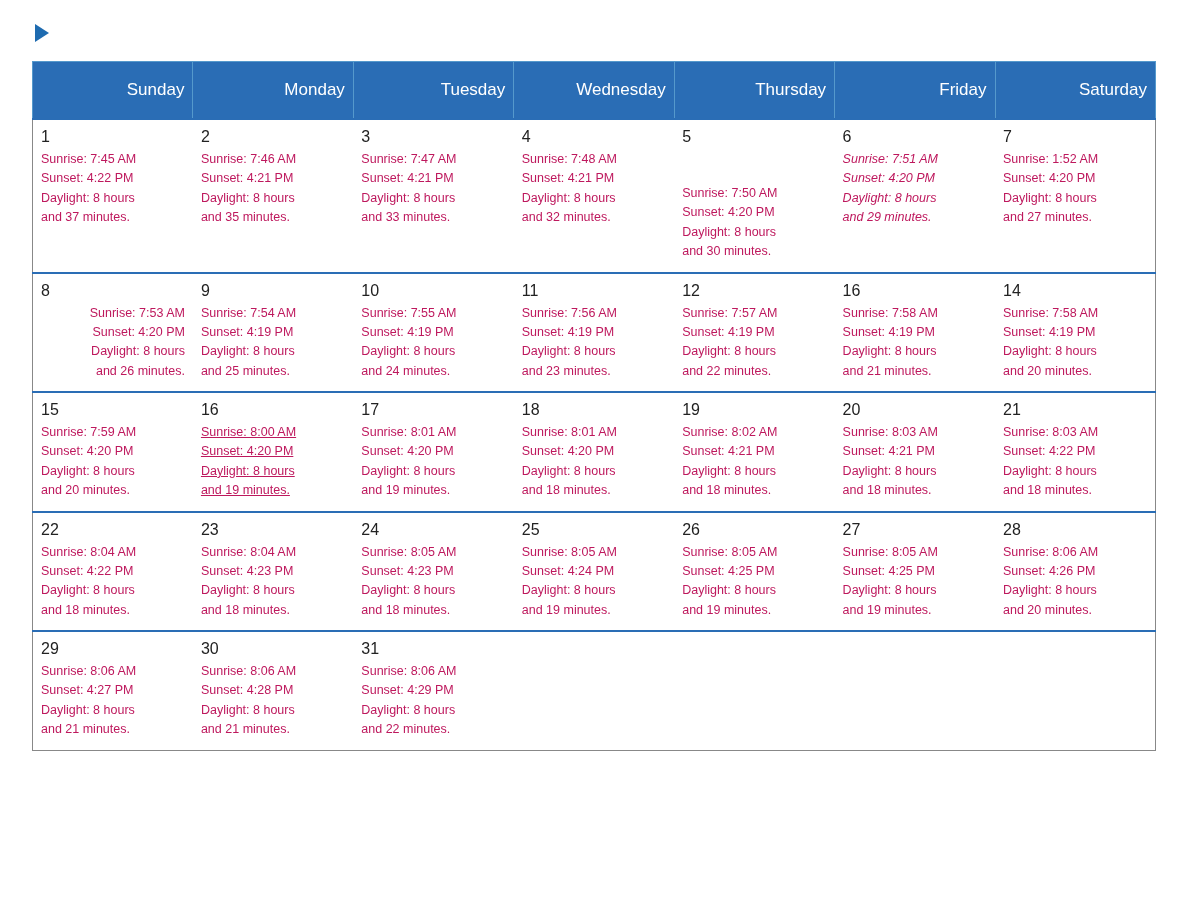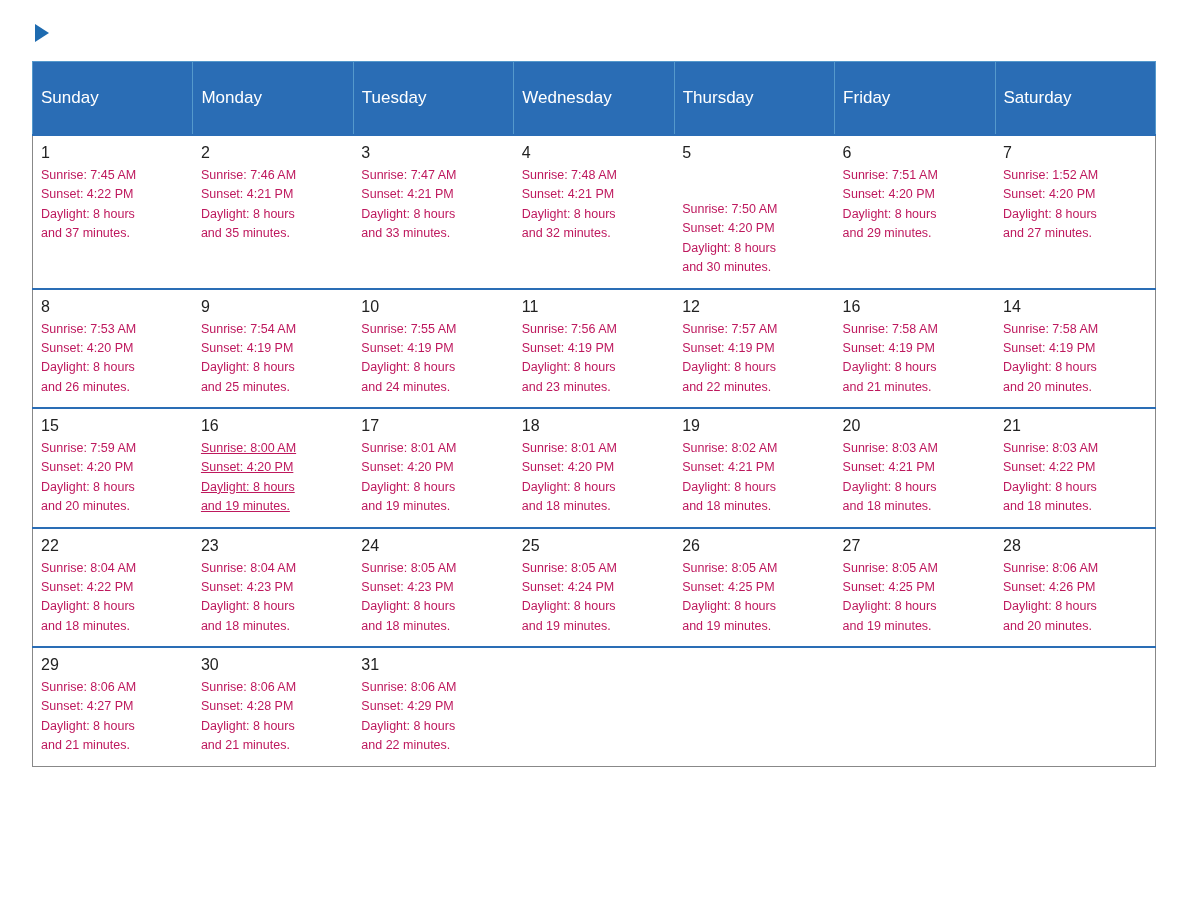--- a/index.html
+++ b/index.html
@@ -33,22 +33,22 @@
     .calendar {
       width: 100%;
       border-collapse: collapse;
       border: 1.5px solid #888;
     }
     .calendar th {
       background: #2a6db5;
       color: #fff;
       font-size: 17px;
       font-weight: normal;
-      padding: 26px 8px;
-      text-align: left;
+      padding: 18px 8px;
+      text-align: right;
       border: 1px solid #5599cc;
     }
     .calendar td {
       vertical-align: top;
       padding: 8px 8px 10px 8px;
       border: none;
       border-top: 2px solid #2a6db5;
       font-size: 13px;
       color: #222;
       width: 14.28%;
@@ -164,37 +164,37 @@
         </td>
         <td>
           <span class="day-num">5</span>
           <div class="day-info" style="white-space: pre-line; margin-top: 38px;">Sunrise: 7:50 AM
 Sunset: 4:20 PM
 Daylight: 8 hours
 and 30 minutes.</div>
         </td>
         <td>
           <span class="day-num">6</span>
-          <div class="day-info" style="white-space: pre-line;">Sunrise: 7:51 AM
+          <div class="day-info" style="white-space: pre-line; font-style: italic;">Sunrise: 7:51 AM
 Sunset: 4:20 PM
 Daylight: 8 hours
 and 29 minutes.</div>
         </td>
         <td>
           <span class="day-num">7</span>
           <div class="day-info" style="white-space: pre-line;">Sunrise: 1:52 AM
 Sunset: 4:20 PM
 Daylight: 8 hours
 and 27 minutes.</div>
         </td>
       </tr>
       <tr>
         <td>
           <span class="day-num">8</span>
-          <div class="day-info" style="white-space: pre-line;">Sunrise: 7:53 AM
+          <div class="day-info" style="white-space: pre-line; text-align: right;">Sunrise: 7:53 AM
 Sunset: 4:20 PM
 Daylight: 8 hours
 and 26 minutes.</div>
         </td>
         <td>
           <span class="day-num">9</span>
           <div class="day-info" style="white-space: pre-line;">Sunrise: 7:54 AM
 Sunset: 4:19 PM
 Daylight: 8 hours
 and 25 minutes.</div>

